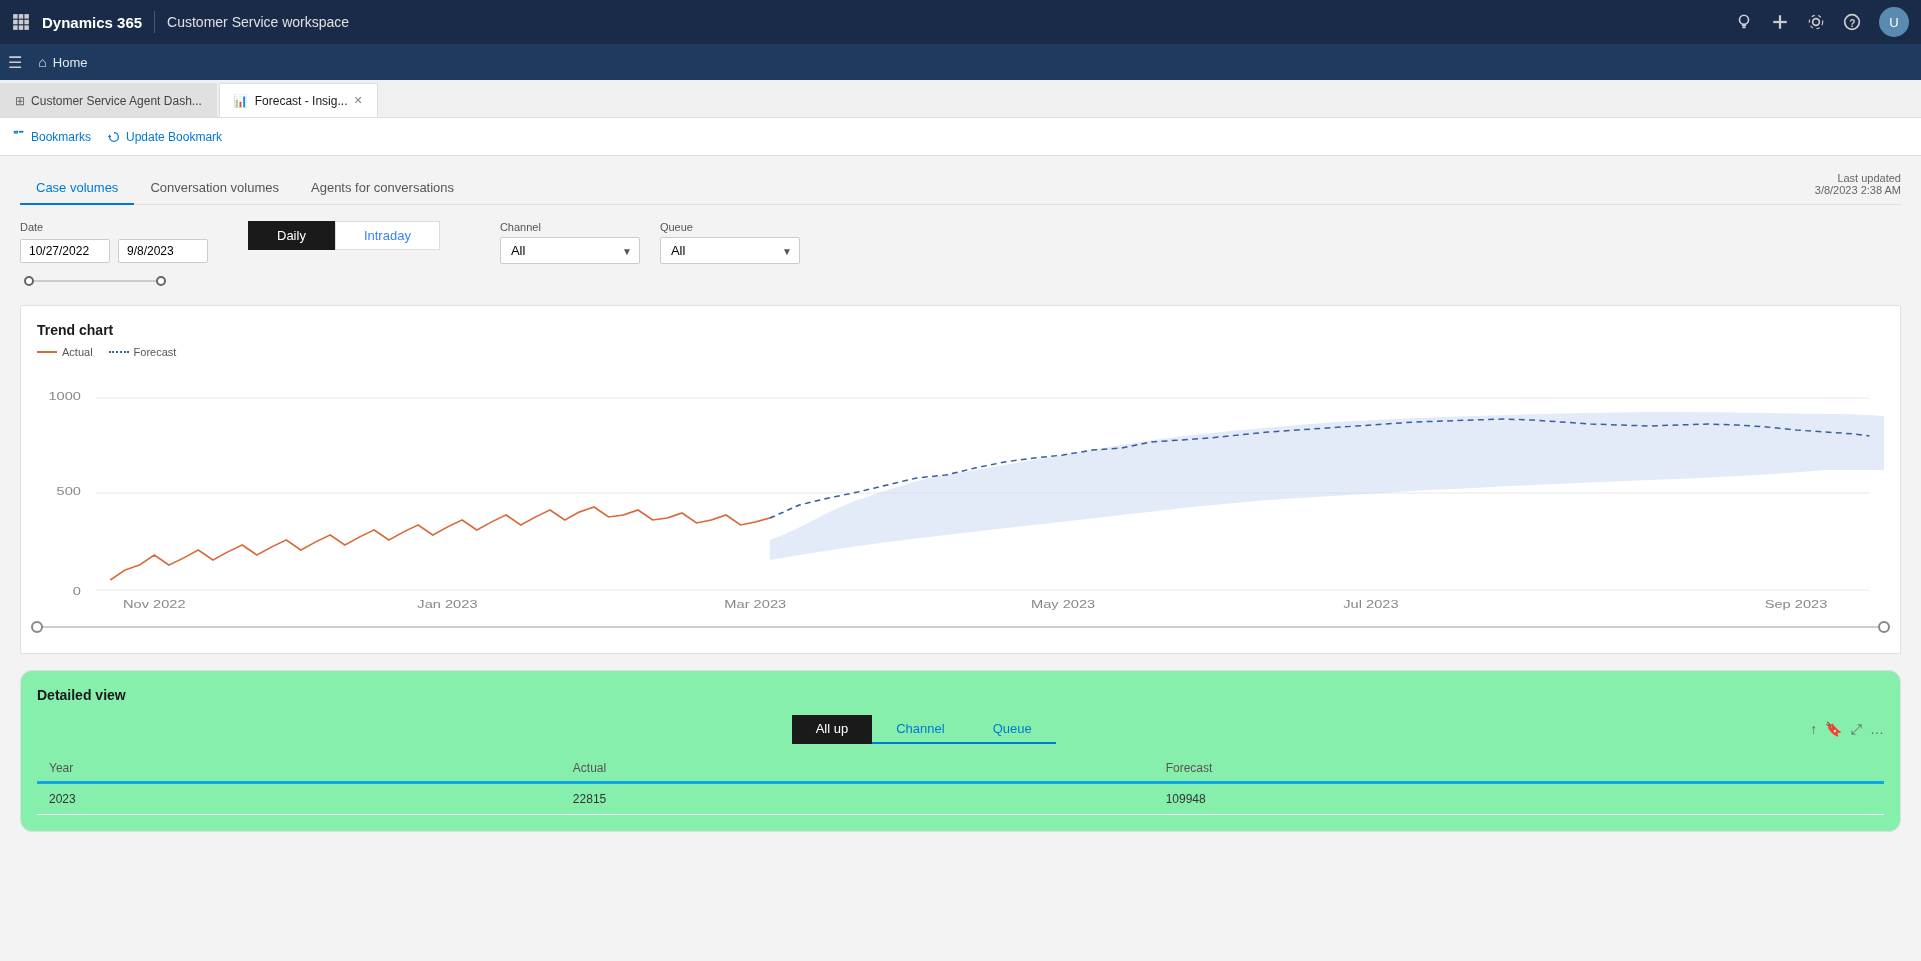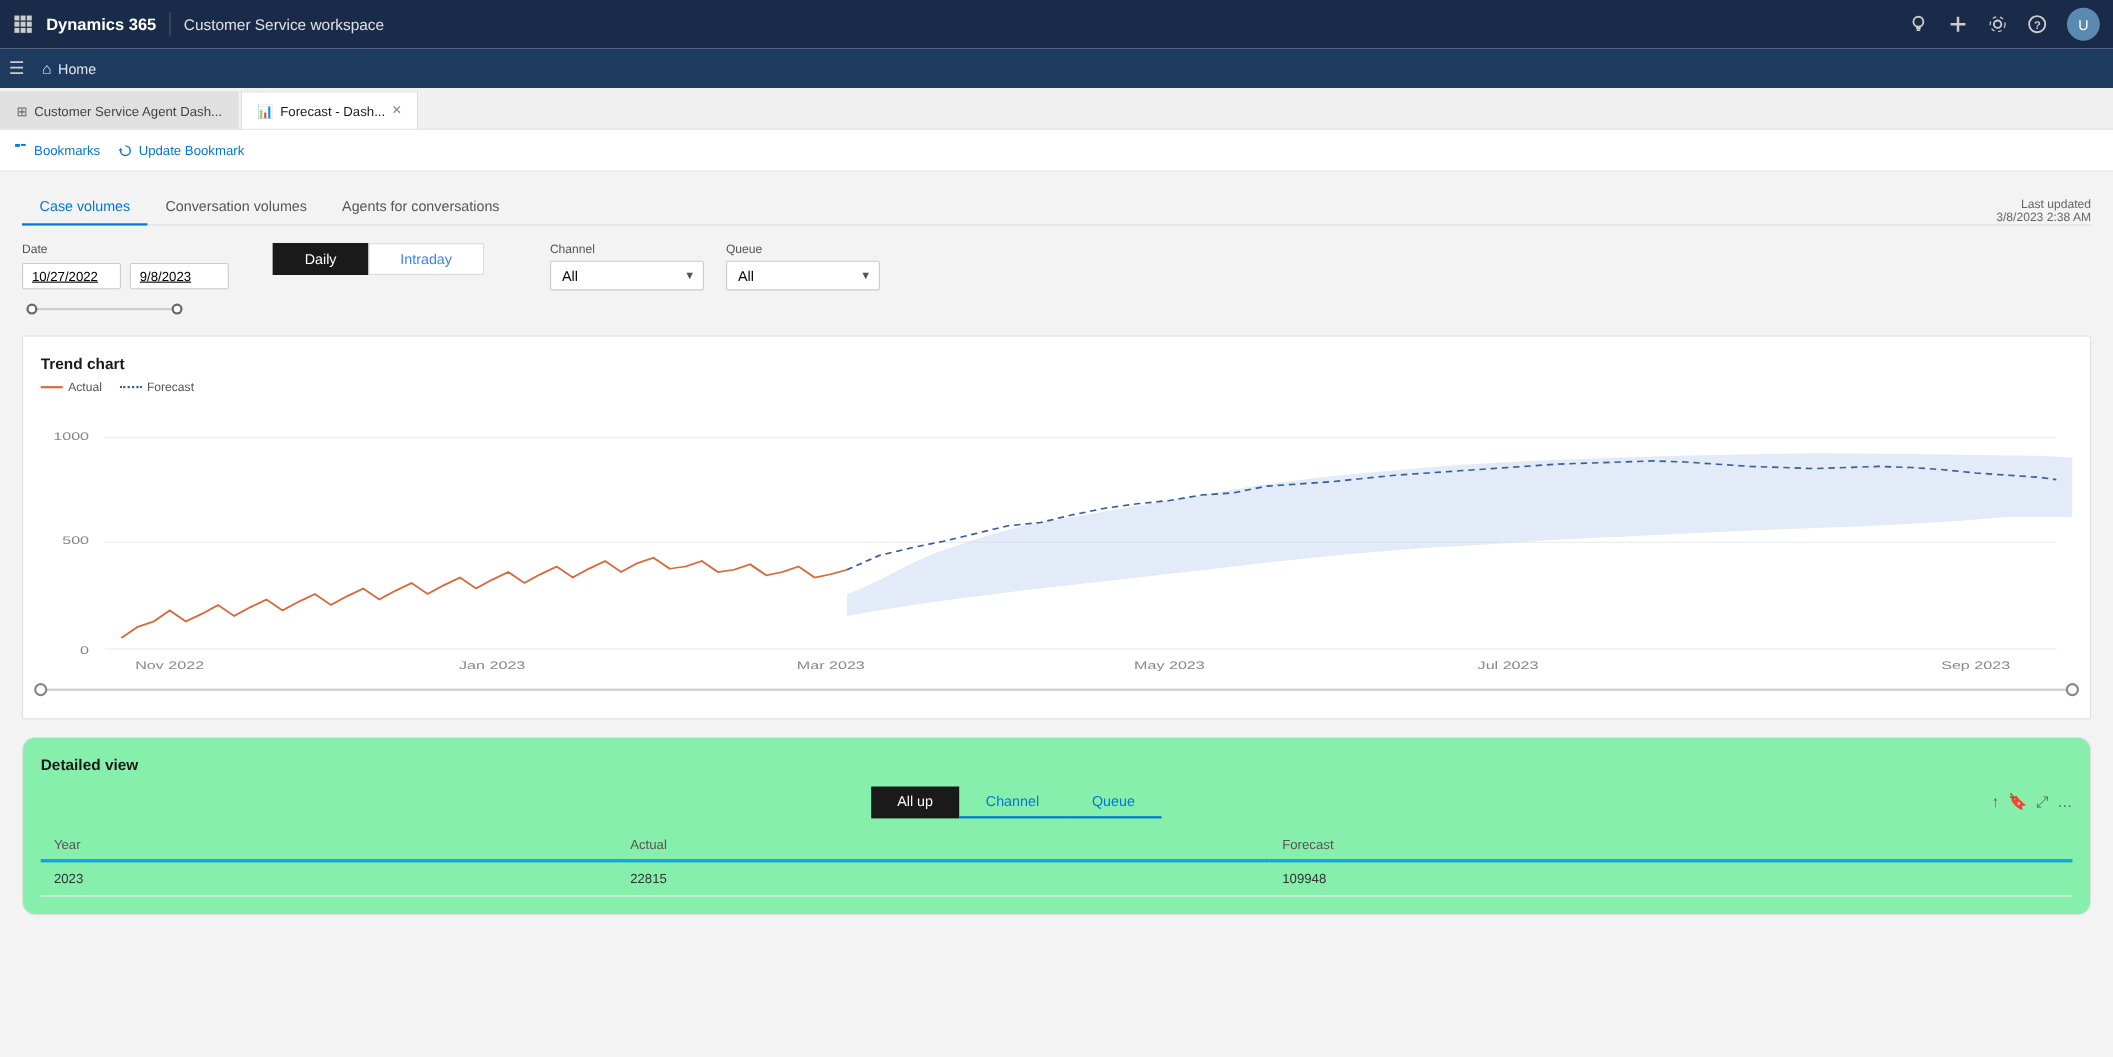--- a/index.html
+++ b/index.html
@@ -115,21 +115,21 @@
     .main-content {
       background: #f3f3f3;
       padding: 16px 20px;
       height: calc(961px - 44px - 36px - 38px - 38px);
       overflow-y: auto;
     }
 
     
     .section-tabs {
       display: flex;
-      align-items: flex-end;
+      align-items: flex-start;
       margin-bottom: 16px;
       border-bottom: 1px solid #e0e0e0;
     }
     .section-tab {
       padding: 8px 16px;
       font-size: 13px;
       color: #555;
       cursor: pointer;
       border-bottom: 2px solid transparent;
       margin-bottom: -1px;
@@ -148,21 +148,21 @@
 
     
     .filters-row {
       display: flex;
       align-items: flex-start;
       gap: 20px;
       margin-bottom: 16px;
     }
     .filter-group { display: flex; flex-direction: column; gap: 6px; }
     .filter-label { font-size: 11px; color: #555; }
-    .date-inputs { display: flex; align-items: center; gap: 8px; text-decoration: underline; }
+    .date-inputs { display: flex; align-items: center; gap: 8px; }
     .date-input {
       border: 1px solid #ccc;
       border-radius: 2px;
       padding: 4px 8px;
       font-size: 12px;
       width: 90px;
       background: white;
     }
     .slider-track {
       position: relative;
@@ -393,21 +393,21 @@
   </div>
 </div>
 
 <div class="tabs-bar">
   <div class="tab">
     <span class="tab-icon">⊞</span>
     <span>Customer Service Agent Dash...</span>
   </div>
   <div class="tab active">
     <span class="tab-icon">📊</span>
-    <span>Forecast - Dash...</span>
+    <span>Forecast - Insig...</span>
     <span class="tab-close">✕</span>
   </div>
 </div>
 
 <div class="toolbar">
   <div class="toolbar-btn">
     <svg viewBox="0 0 16 16" width="14" height="14">
       <rect x="2" y="1" width="5" height="2" fill="#0078d4"></rect>
       <rect x="8" y="1" width="5" height="2" fill="#0078d4"></rect>
       <rect x="2" y="3" width="5" height="1" fill="#0078d4"></rect>

